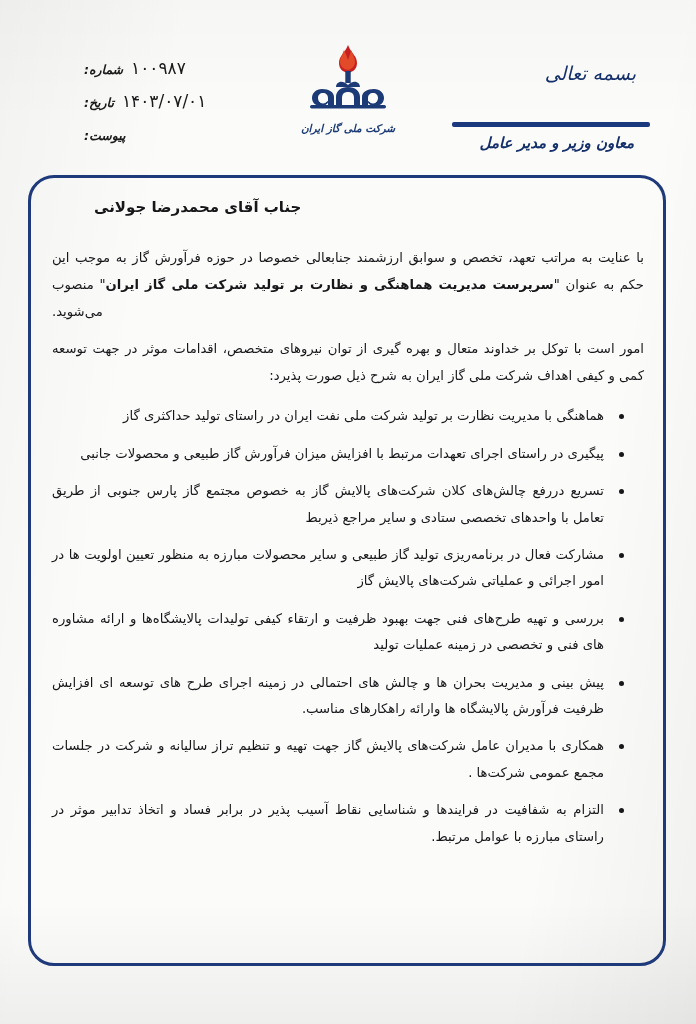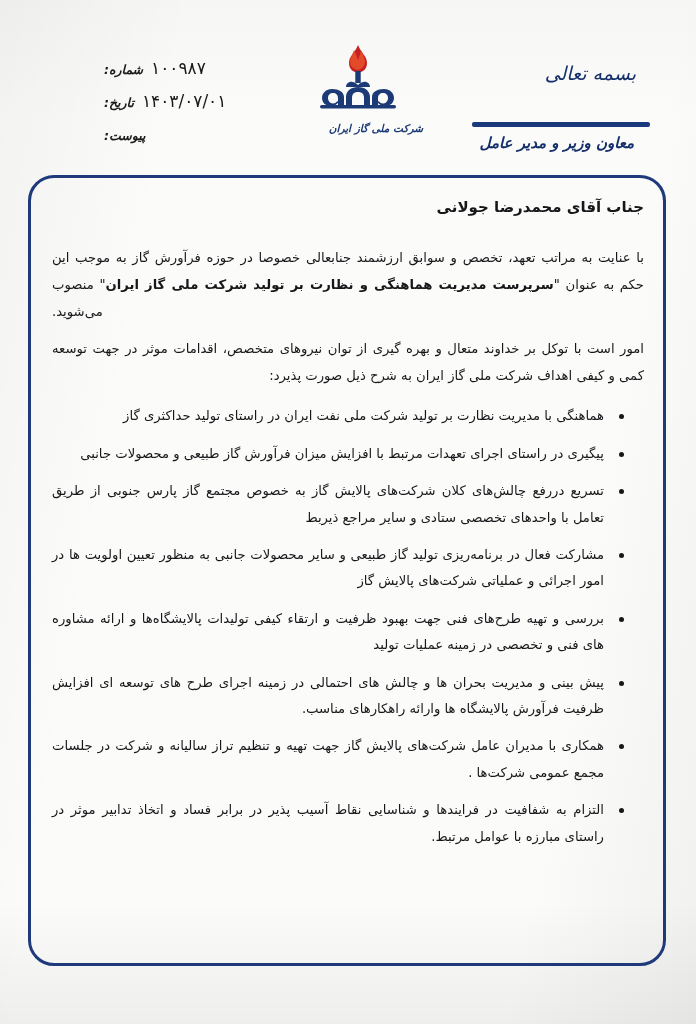--- a/index.html
+++ b/index.html
@@ -27,21 +27,20 @@
       linear-gradient(100deg, rgba(0,0,0,0.035) 0%, rgba(0,0,0,0) 22%, rgba(0,0,0,0) 78%, rgba(0,0,0,0.045) 100%),
       linear-gradient(180deg, rgba(0,0,0,0.02) 0%, rgba(0,0,0,0) 12%, rgba(0,0,0,0) 88%, rgba(0,0,0,0.05) 100%);
     pointer-events: none;
   }
 
   
   .header {
     position: absolute;
     top: 0; left: 0; right: 0;
     height: 178px;
-    margin-left: 20px;
   }
 
   .meta-block {
     position: absolute;
     top: 58px;
     left: 84px;
     width: 230px;
     text-align: left;
     direction: rtl;
     color: #1b1b1b;
@@ -71,20 +70,21 @@
     margin-right: 36px;
   }
 
   
   .logo-wrap {
     position: absolute;
     top: 42px;
     left: 50%;
     transform: translateX(-50%);
     width: 130px;
+    text-align: center;
   }
   .logo-svg { display: block; margin: 0 auto; }
   .logo-caption {
     margin-top: 2px;
     font-size: 10.5px;
     color: #1b3a76;
     font-weight: 700;
     font-style: italic;
     letter-spacing: 0.4px;
   }
@@ -136,21 +136,21 @@
     position: absolute;
     top: 198px;
     right: 52px;
     left: 52px;
     direction: rtl;
     color: #17171a;
   }
   .addressee {
     font-size: 15px;
     font-weight: 700;
-    text-align: right;
+    text-align: left;
     padding-left: 42px;
     margin-bottom: 28px;
     letter-spacing: 0.2px;
   }
   p.para {
     margin: 0 0 10px 0;
     font-size: 13.2px;
     line-height: 2.05;
     text-align: justify;
     text-align-last: right;
@@ -244,21 +244,21 @@
       <li>
           <span class="li-text">هماهنگی با مدیریت نظارت بر تولید شرکت ملی نفت ایران در راستای تولید حداکثری گاز</span>
         </li>
       <li>
           <span class="li-text">پیگیری در راستای اجرای تعهدات مرتبط با افزایش میزان فرآورش گاز طبیعی و محصولات جانبی</span>
         </li>
       <li>
           <span class="li-text">تسریع دررفع چالش‌های کلان شرکت‌های پالایش گاز به خصوص مجتمع گاز پارس جنوبی از طریق تعامل با واحدهای تخصصی ستادی و سایر مراجع ذیربط</span>
         </li>
       <li>
-          <span class="li-text">مشارکت فعال در برنامه‌ریزی تولید گاز طبیعی و سایر محصولات جانبی به منظور تعیین اولویت ها در امور اجرائی و عملیاتی شرکت‌های پالایش گاز</span>
+          <span class="li-text">مشارکت فعال در برنامه‌ریزی تولید گاز طبیعی و سایر محصولات مبارزه به منظور تعیین اولویت ها در امور اجرائی و عملیاتی شرکت‌های پالایش گاز</span>
         </li>
       <li>
           <span class="li-text">بررسی و تهیه طرح‌های فنی جهت بهبود ظرفیت و ارتقاء کیفی تولیدات پالایشگاه‌ها و ارائه مشاوره های فنی و تخصصی در زمینه عملیات تولید</span>
         </li>
       <li>
           <span class="li-text">پیش بینی و مدیریت بحران ها و چالش های احتمالی در زمینه اجرای طرح های توسعه ای افزایش ظرفیت فرآورش پالایشگاه ها وارائه راهکارهای مناسب.</span>
         </li>
       <li>
           <span class="li-text">همکاری با مدیران عامل شرکت‌های پالایش گاز جهت تهیه و تنظیم تراز سالیانه و شرکت در جلسات مجمع عمومی شرکت‌ها .</span>
         </li>

